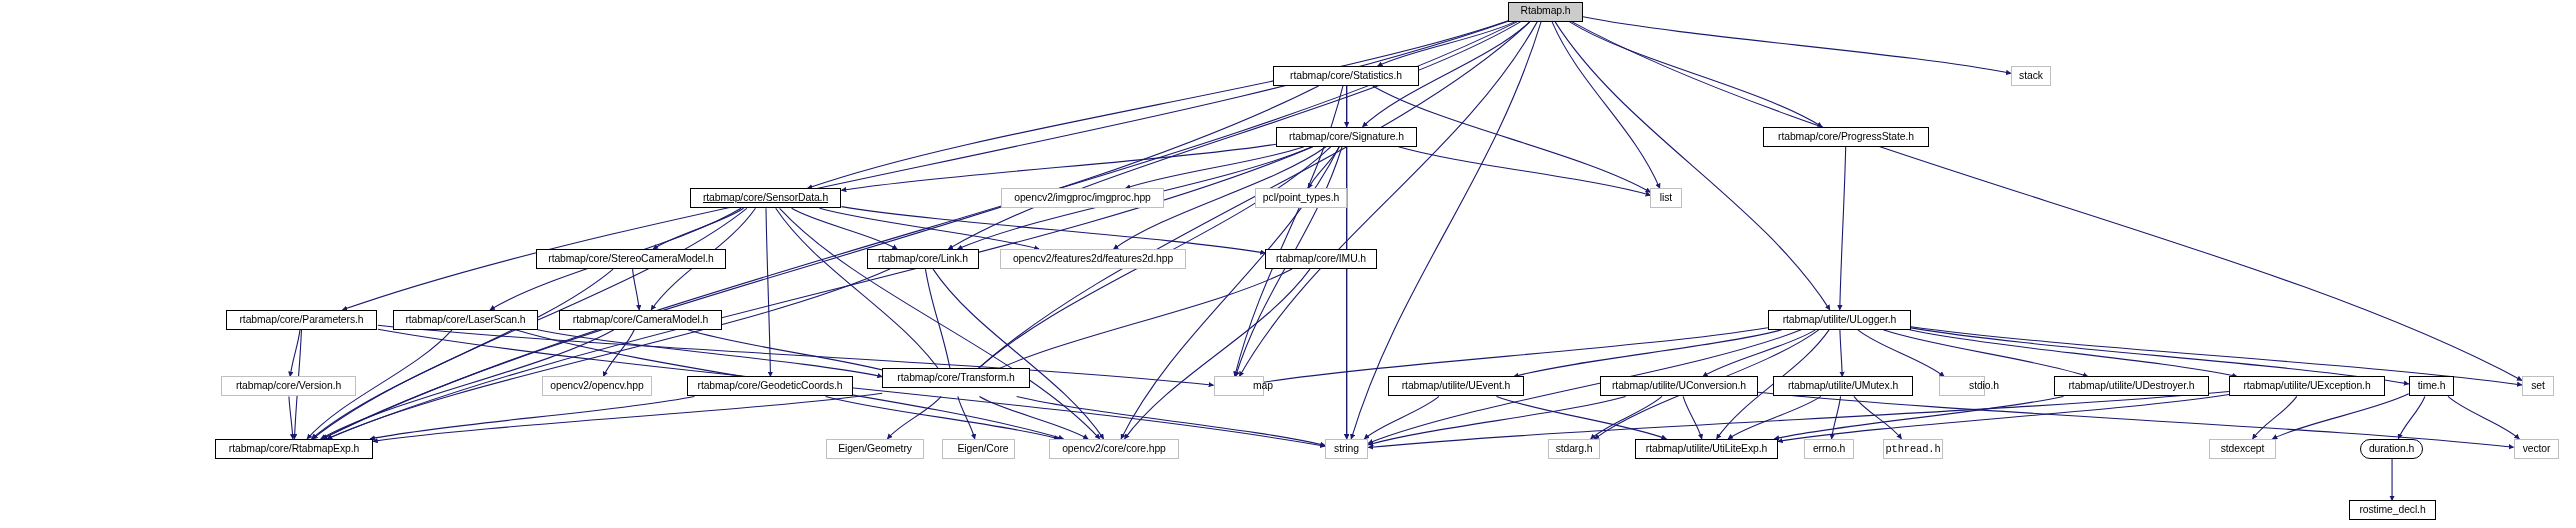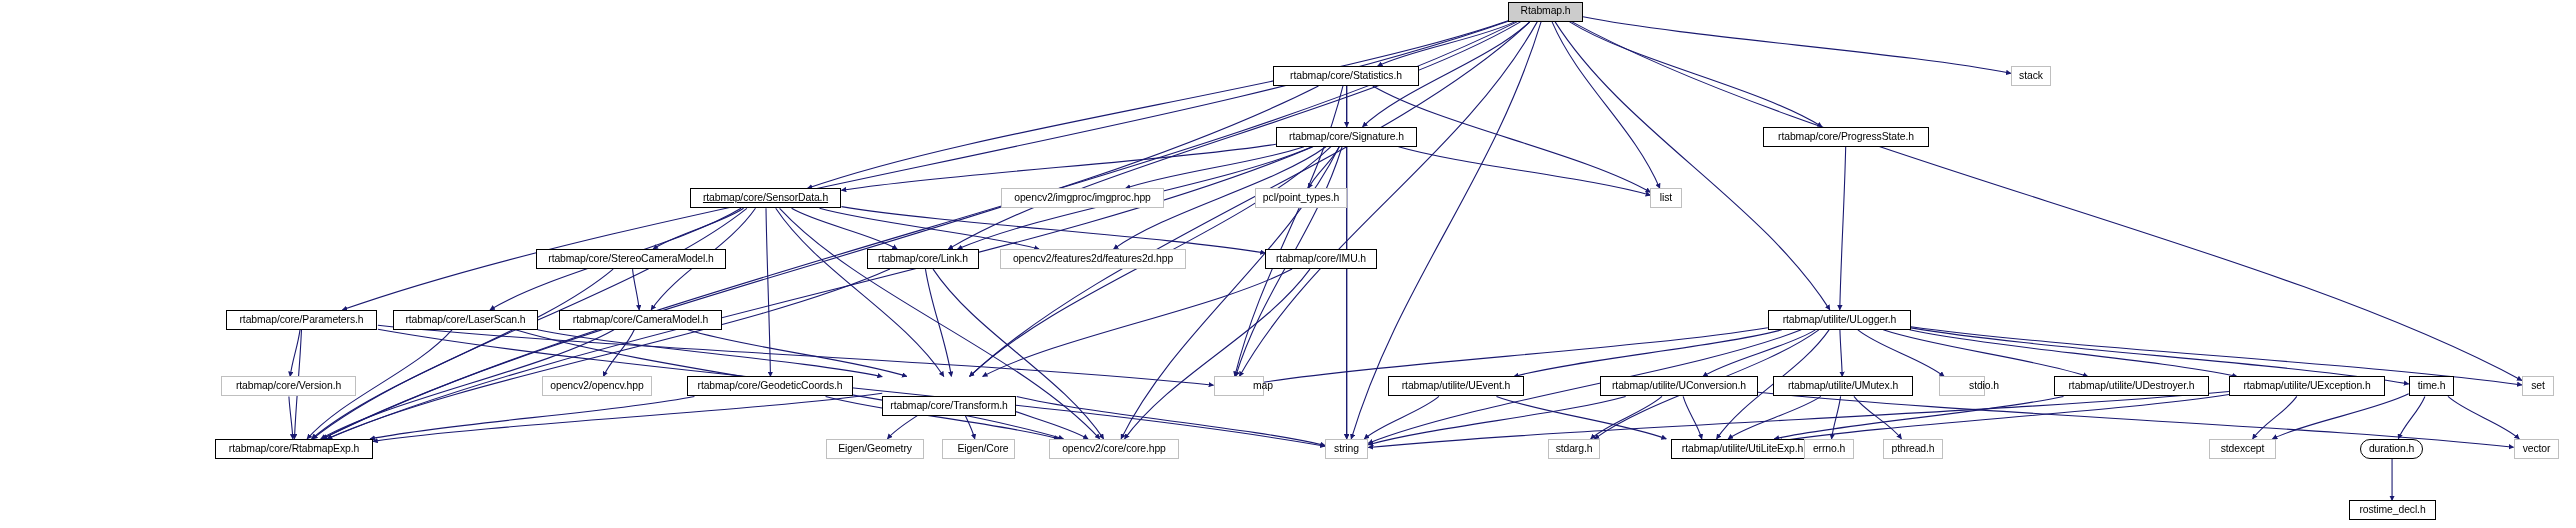--- a/index.html
+++ b/index.html
@@ -192,21 +192,21 @@
       </div>
       <div class="node dim" style="left: 221px; top: 376px; width: 135px;">
         <span class="lbl">rtabmap/core/Version.h</span>
       </div>
       <div class="node dim" style="left: 542px; top: 376px; width: 110px;">
         <span class="lbl">opencv2/opencv.hpp</span>
       </div>
       <div class="node solid" style="left: 687px; top: 376px; width: 166px;">
         <span class="lbl">rtabmap/core/GeodeticCoords.h</span>
       </div>
-      <div class="node solid" style="left: 882px; top: 396px; width: 134px;">
+      <div class="node solid" style="left: 882px; top: 368px; width: 148px;">
         <span class="lbl">rtabmap/core/Transform.h</span>
       </div>
       <div class="node dim" style="left: 1214px; top: 376px; width: 35px; padding-left: 48px;">
         <span class="lbl">map</span>
       </div>
       <div class="node solid" style="left: 1388px; top: 376px; width: 136px;">
         <span class="lbl">rtabmap/utilite/UEvent.h</span>
       </div>
       <div class="node solid" style="left: 1600px; top: 376px; width: 158px;">
         <span class="lbl">rtabmap/utilite/UConversion.h</span>
@@ -240,27 +240,27 @@
       </div>
       <div class="node dim" style="left: 1049px; top: 439px; width: 130px;">
         <span class="lbl">opencv2/core/core.hpp</span>
       </div>
       <div class="node dim" style="left: 1325px; top: 439px; width: 43px;">
         <span class="lbl">string</span>
       </div>
       <div class="node dim" style="left: 1548px; top: 439px; width: 52px;">
         <span class="lbl">stdarg.h</span>
       </div>
-      <div class="node solid" style="left: 1635px; top: 439px; width: 143px; margin-left: 36px;">
+      <div class="node solid" style="left: 1635px; top: 439px; width: 143px;">
         <span class="lbl">rtabmap/utilite/UtiLiteExp.h</span>
       </div>
       <div class="node dim" style="left: 1804px; top: 439px; width: 50px;">
         <span class="lbl">errno.h</span>
       </div>
-      <div class="node dim" style="left: 1883px; top: 439px; width: 60px;">
+      <div class="node dim" style="left: 1883px; top: 439px; width: 60px; font-family: Liberation Mono, monospace;">
         <span class="lbl">pthread.h</span>
       </div>
       <div class="node dim" style="left: 2209px; top: 439px; width: 67px;">
         <span class="lbl">stdexcept</span>
       </div>
       <div class="node solid" style="left: 2360px; top: 439px; width: 63px; border-radius: 10px;">
         <span class="lbl">duration.h</span>
       </div>
       <div class="node dim" style="left: 2514px; top: 439px; width: 45px;">
         <span class="lbl">vector</span>

